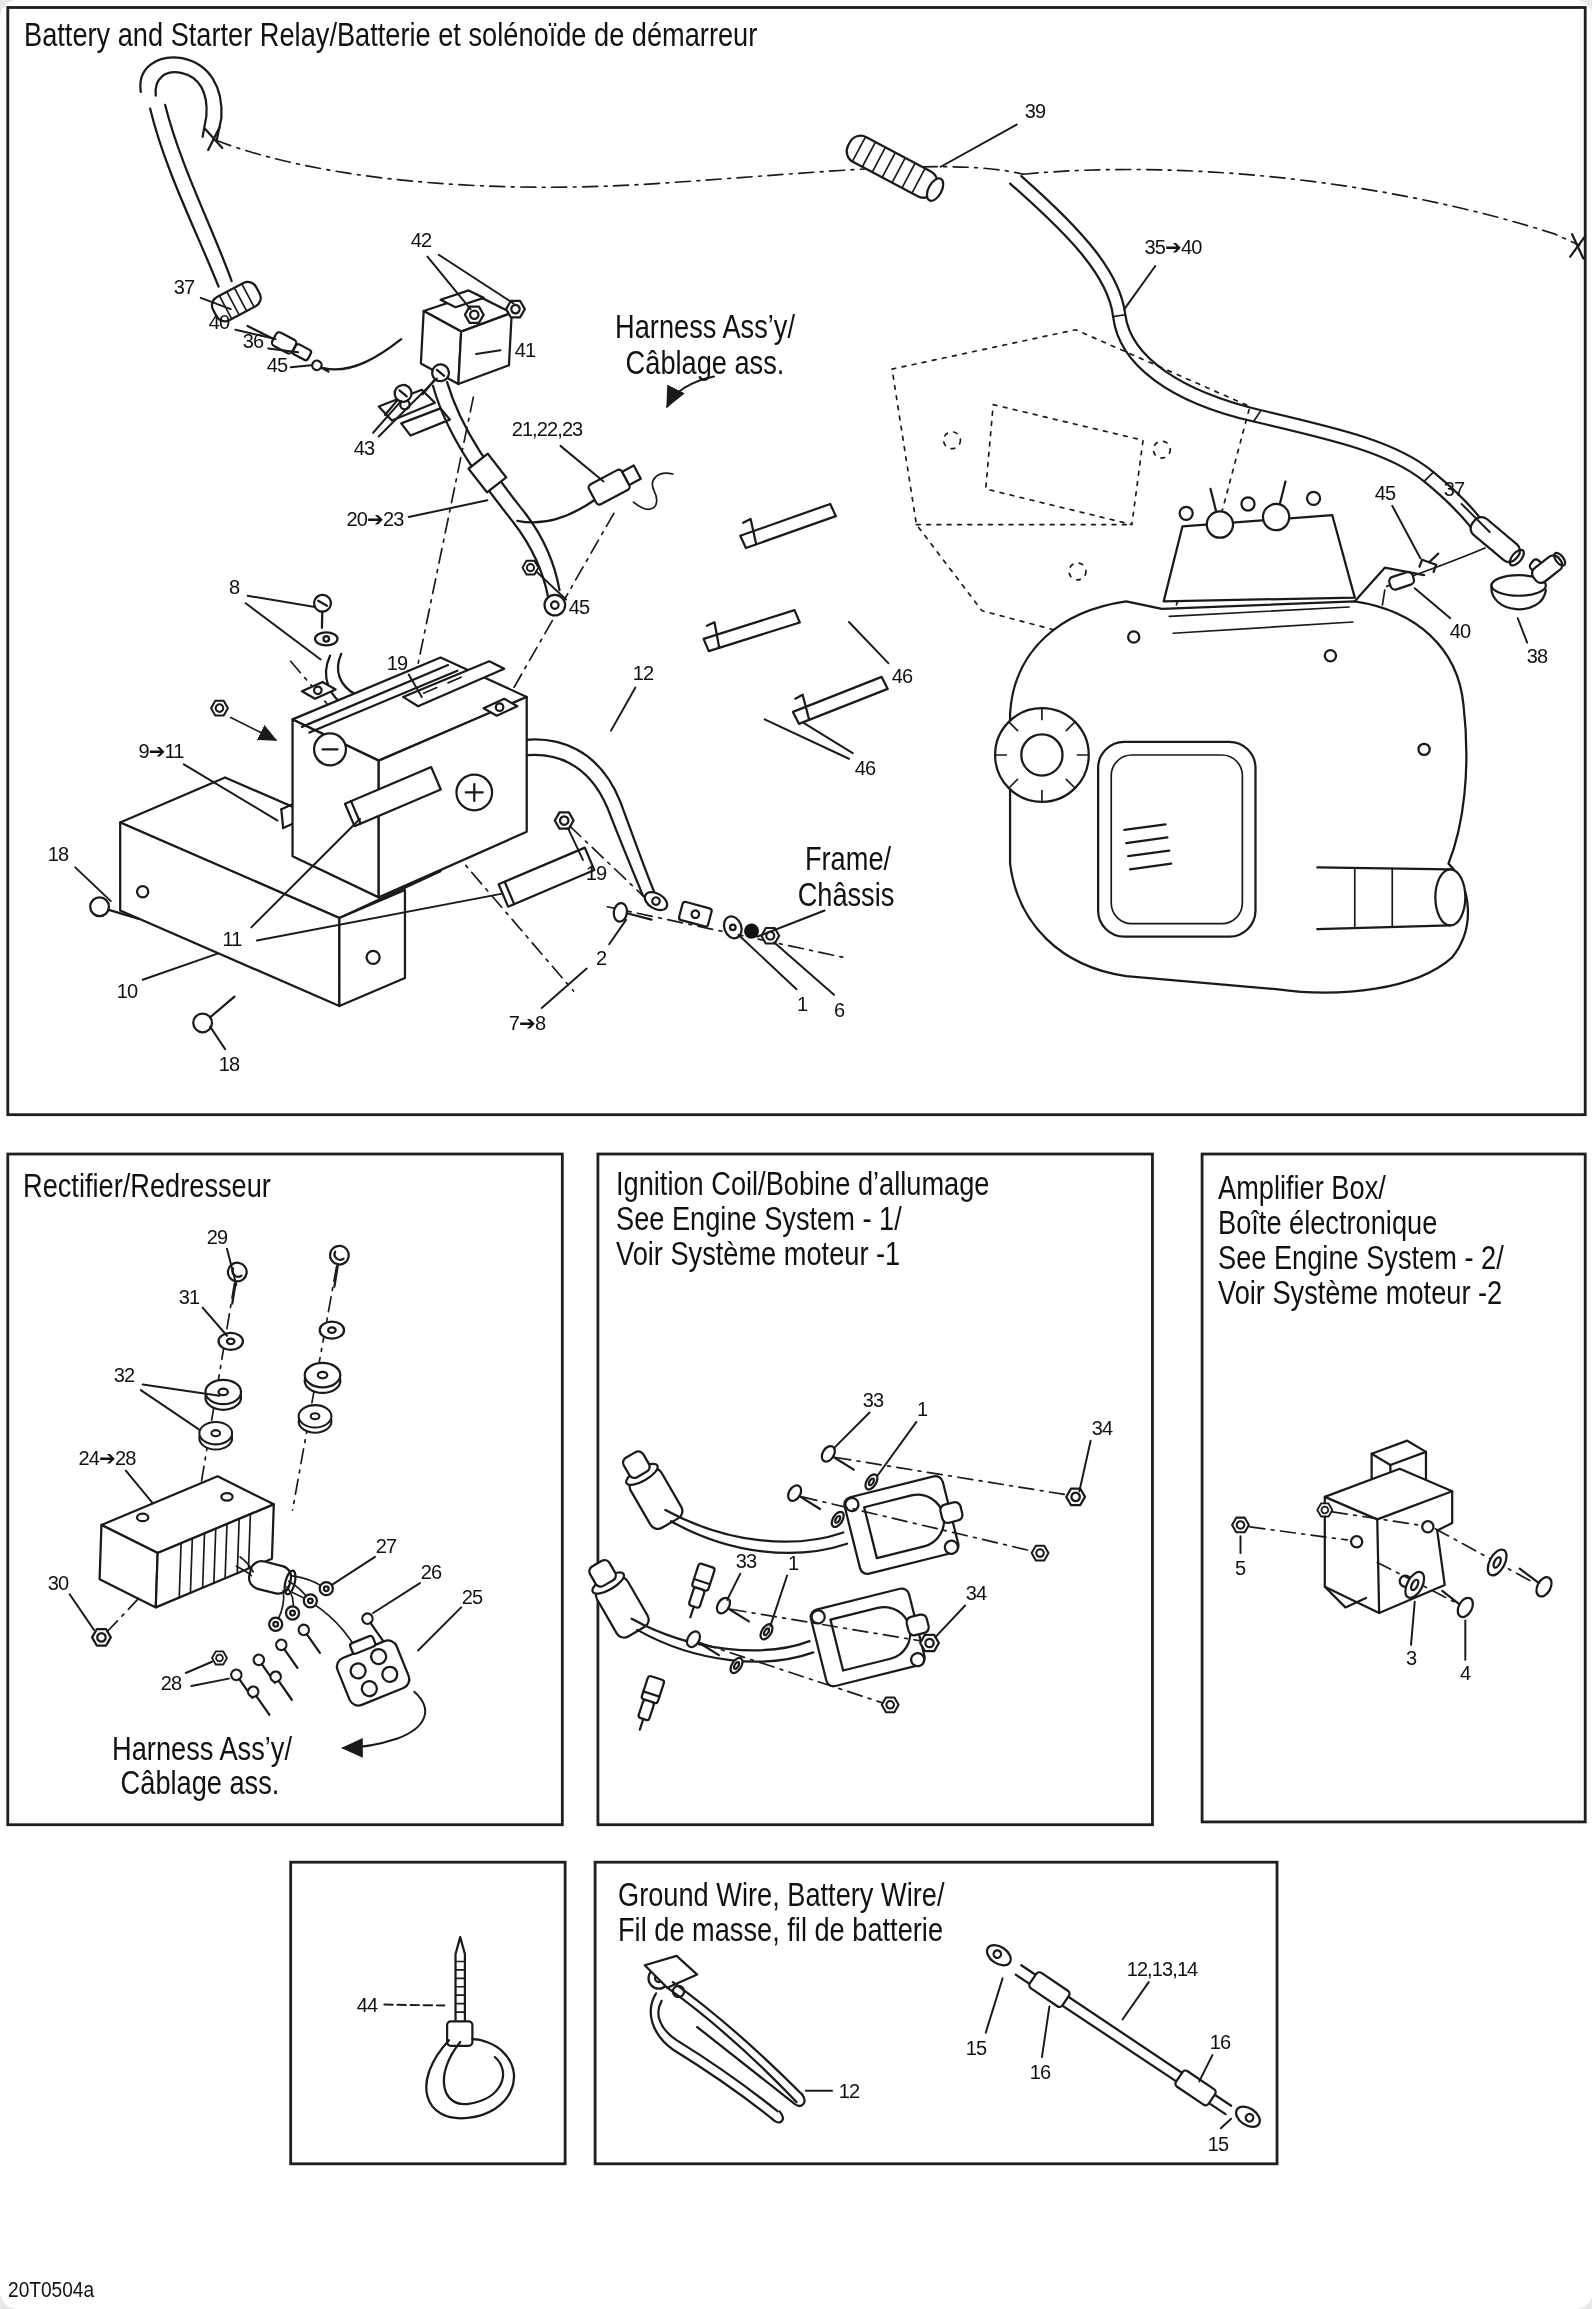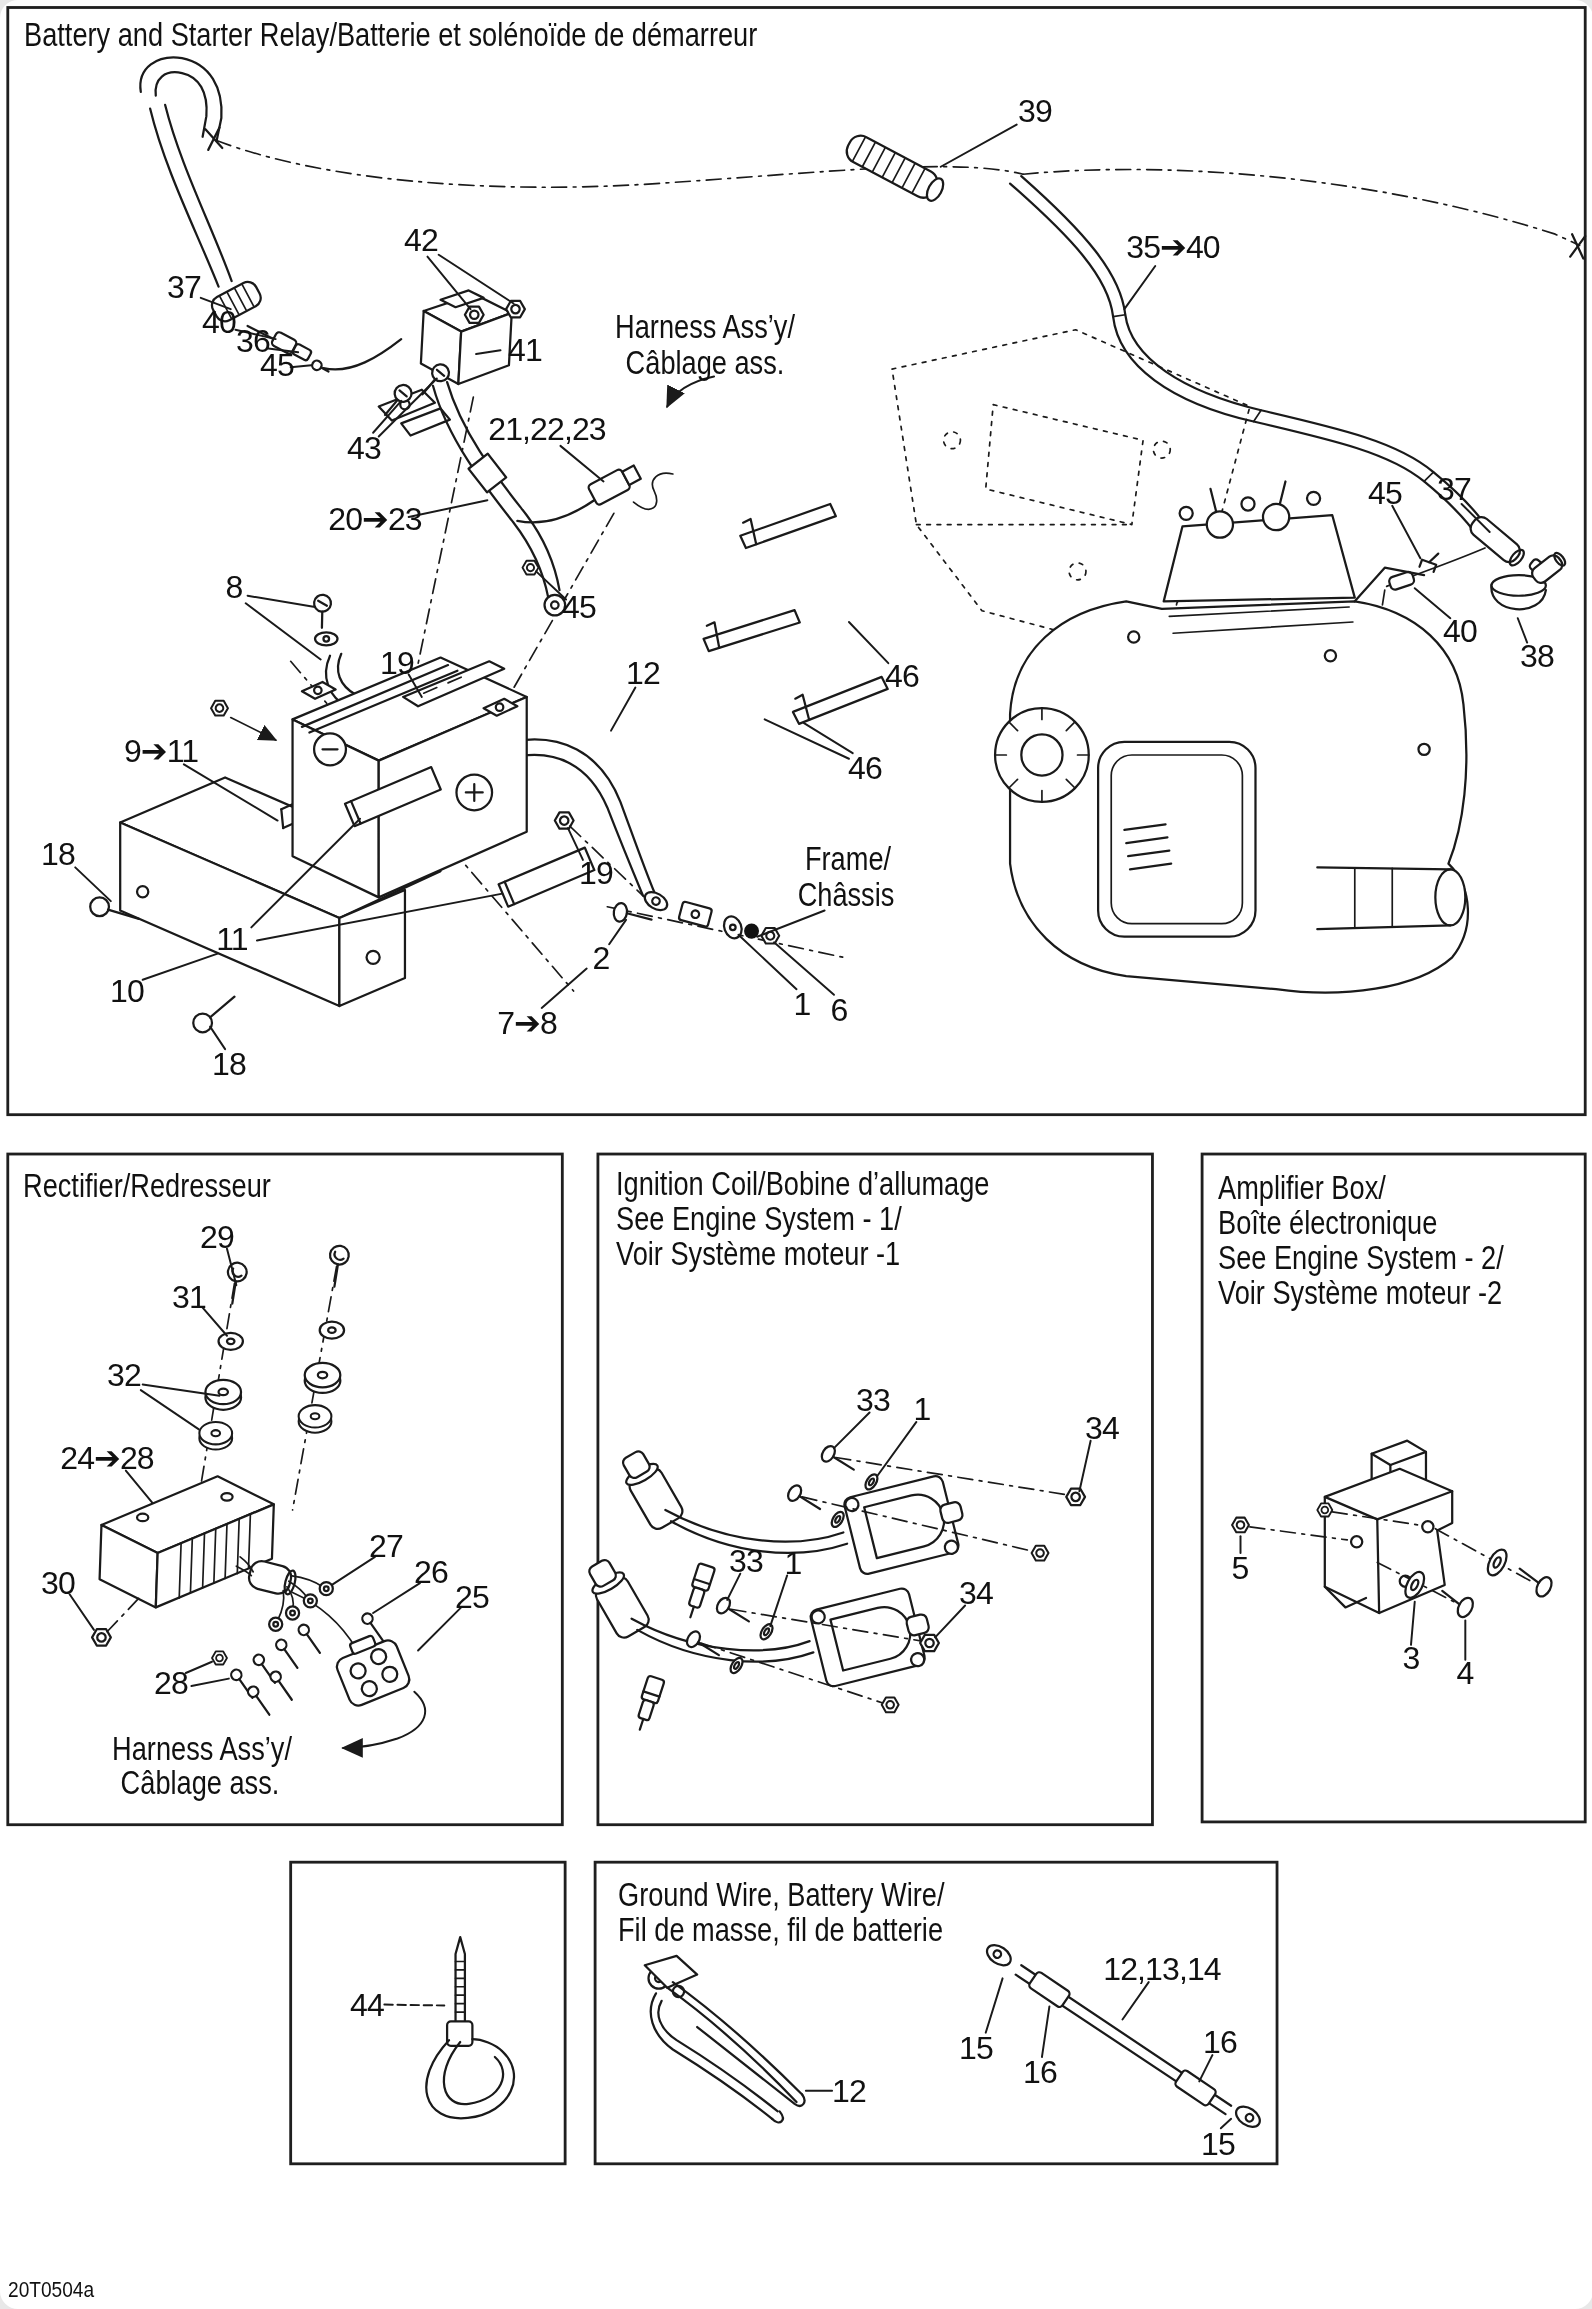--- a/index.html
+++ b/index.html
@@ -10,21 +10,21 @@
   svg .thin{stroke-width:1.8;}
   svg .ldr{stroke-width:2.1;}
   svg .dd{stroke-dasharray:16 7 3 7;}
   svg .dot{stroke-dasharray:4 7;}
   svg .pnl{fill:none;stroke:#1f1f1f;stroke-width:3;}
   .ptitle{position:absolute;font-size:34px;line-height:36px;white-space:nowrap;
           transform:scaleX(0.8);transform-origin:0 0;}
   .ptitle div{height:35px;}
   .pnote{position:absolute;font-size:34px;white-space:nowrap;
          transform:translate(-50%,-50%) scaleX(0.8);}
-  .plabel{position:absolute;font-size:32px;white-space:nowrap;letter-spacing:-0.9px;
+  .plabel{position:absolute;font-size:20px;white-space:nowrap;letter-spacing:-0.9px;
           transform:translate(-50%,-50%);}
   .pcode{position:absolute;font-size:22.5px;transform:scaleX(0.85);transform-origin:0 0;}
 </style>
 </head>
 <body>
 
 <div class="page" id="page">
 
 <svg width="1593" height="2309" viewBox="0 0 1700 2465">
   <defs>

